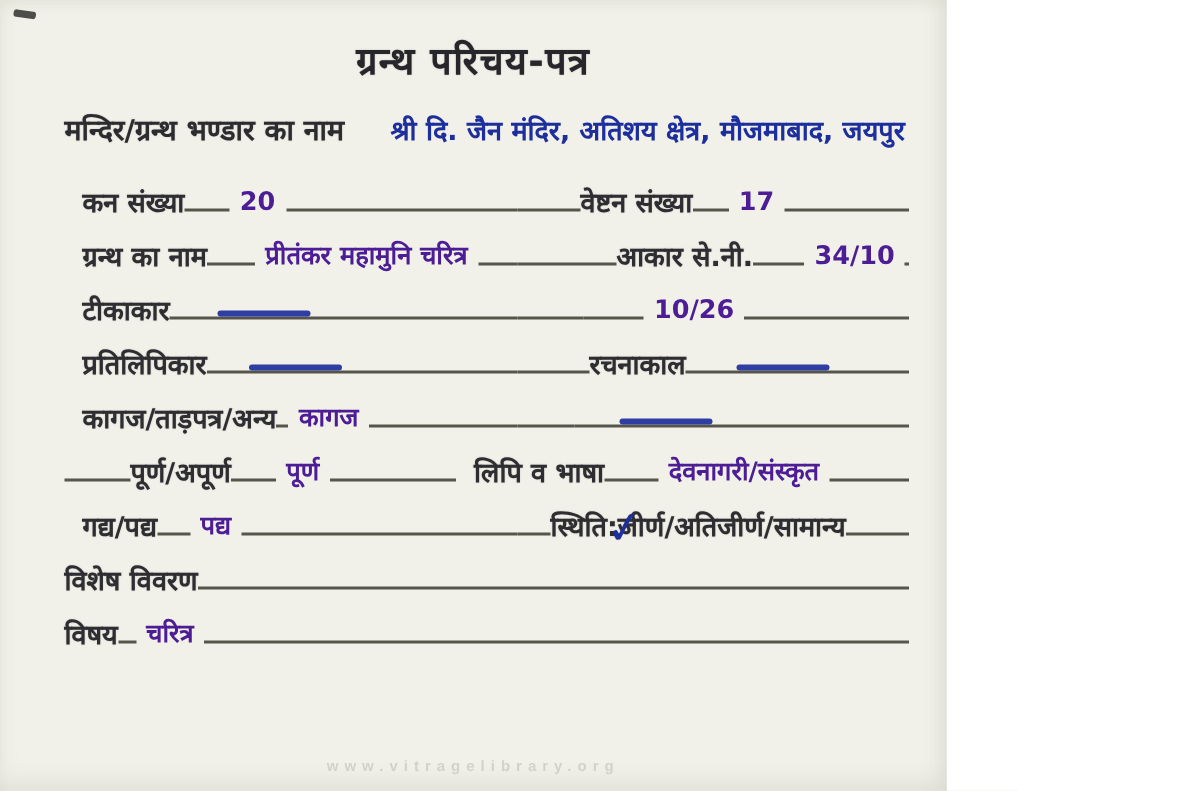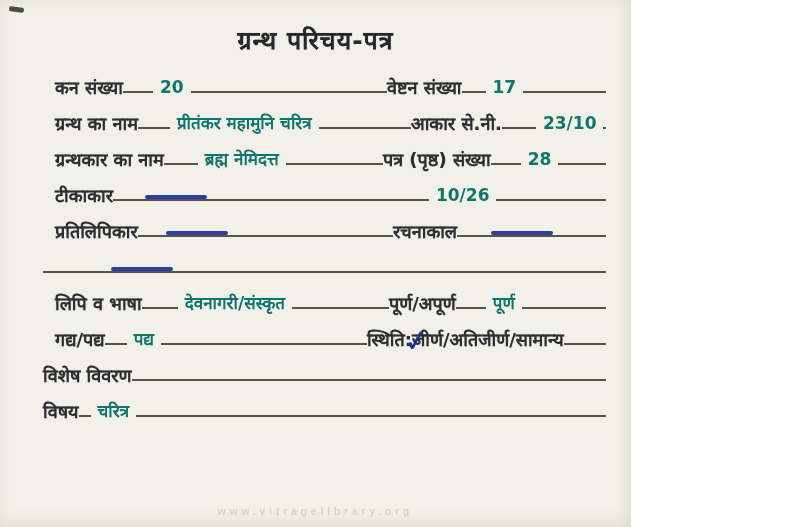--- a/index.html
+++ b/index.html
@@ -15,36 +15,40 @@
   .header-row{display:flex;align-items:baseline;padding:15px 25px 0 43px;white-space:nowrap;}
   .header-row .label{font-size:19px;font-weight:700;color:#2c2c30;}
   .header-row .value{font-size:18px;font-weight:700;color:#1d2f9c;margin-left:24px;}
   .grid{padding:12px 25px 0 43px;}
   .row{display:flex;height:36px;}
   .cell{display:flex;align-items:flex-end;min-width:0;}
   .cell.left{width:51.5%;flex:none;margin-left:12px;}
   .cell.right{flex:1;}
   .cell.full{width:100%;flex:none;}
   .label{font-size:18px;font-weight:700;line-height:33px;white-space:nowrap;color:#2e2e32;text-shadow:0 0 1px rgba(50,50,50,.3);}
-  .value{font-size:17px;font-weight:700;line-height:33px;white-space:nowrap;color:#0f766e;padding:0 7px;}
+  .value{font-size:17px;font-weight:700;line-height:33px;white-space:nowrap;color:#4c1d95;padding:0 7px;}
   .pre,.fill,.lead{display:block;border-bottom:2px solid #56554b;margin-bottom:11px;position:relative;height:2px;}
   .fill{flex:1;}
   .pen-dash{position:absolute;top:-2px;height:4px;background:#1d2f9c;border-radius:2px;width:62px;opacity:.92;}
   .checked-word{position:relative;display:inline-block;}
   .check{position:absolute;left:-8px;bottom:0px;font-size:30px;line-height:30px;color:#1d2f9c;font-weight:700;transform:rotate(-8deg);}
   .watermark{position:absolute;left:0;right:0;bottom:10px;text-align:center;font-family:Liberation Sans, sans-serif;font-size:10px;letter-spacing:4px;color:#d3d2c8;font-weight:700;}
 </style>
 </head>
 <body>
 
 <div class="paper">
   <div class="speck"></div>
 
   <div class="title">ग्रन्थ परिचय-पत्र</div>
 
+  <div class="header-row">
+    <span class="label">मन्दिर/ग्रन्थ भण्डार का नाम</span>
+    <span class="value">श्री दि. जैन मंदिर, अतिशय क्षेत्र, मौजमाबाद, जयपुर</span>
+  </div>
 
   <div class="grid">
 
     <div class="row">
       <div class="cell left">
         <span class="label">कन संख्या</span>
         <span class="pre" style="width:30px"></span>
         <span class="value">20</span>
         <span class="fill"></span>
       </div>
@@ -61,40 +65,25 @@
       <div class="cell left">
         <span class="label">ग्रन्थ का नाम</span>
         <span class="pre" style="width:32px"></span>
         <span class="value">प्रीतंकर महामुनि चरित्र</span>
         <span class="fill"></span>
       </div>
       <div class="cell right">
         <span class="lead" style="width:66px"></span>
         <span class="label">आकार से.नी.</span>
         <span class="pre" style="width:34px"></span>
-        <span class="value">23/10</span>
+        <span class="value">34/10</span>
         <span class="fill"></span>
       </div>
     </div>
 
-    <div class="row">
-      <div class="cell left">
-        <span class="label">ग्रन्थकार का नाम</span>
-        <span class="pre" style="width:34px"></span>
-        <span class="value">ब्रह्म नेमिदत्त</span>
-        <span class="fill"></span>
-      </div>
-      <div class="cell right">
-        <span class="lead" style="width:38px"></span>
-        <span class="label">पत्र (पृष्ठ) संख्या</span>
-        <span class="pre" style="width:30px"></span>
-        <span class="value">28</span>
-        <span class="fill"></span>
-      </div>
-    </div>
 
     <div class="row">
       <div class="cell left">
         <span class="label">टीकाकार</span>
         <span class="fill">
             <span class="pen-dash" style="left:32px"></span>
           </span>
       </div>
       <div class="cell right">
         <span class="lead" style="width:44px"></span>
@@ -114,40 +103,46 @@
       <div class="cell right">
         <span class="lead" style="width:48px"></span>
         <span class="label">रचनाकाल</span>
         <span class="fill">
             <span class="pen-dash" style="left:34px"></span>
           </span>
       </div>
     </div>
 
     <div class="row">
+      <div class="cell left">
+        <span class="label">कागज/ताड़पत्र/अन्य</span>
+        <span class="pre" style="width:8px"></span>
+        <span class="value">कागज</span>
+        <span class="fill"></span>
+      </div>
       <div class="cell right">
         <span class="lead" style="width:38px"></span>
         <span class="fill">
             <span class="pen-dash" style="left:30px"></span>
           </span>
       </div>
     </div>
 
     <div class="row">
-      <div class="cell left">
-        <span class="label">लिपि व भाषा</span>
-        <span class="pre" style="width:36px"></span>
-        <span class="value">देवनागरी/संस्कृत</span>
-        <span class="fill"></span>
-      </div>
       <div class="cell right">
         <span class="lead" style="width:44px"></span>
         <span class="label">पूर्ण/अपूर्ण</span>
         <span class="pre" style="width:30px"></span>
         <span class="value">पूर्ण</span>
+        <span class="fill"></span>
+      </div>
+      <div class="cell left">
+        <span class="label">लिपि व भाषा</span>
+        <span class="pre" style="width:36px"></span>
+        <span class="value">देवनागरी/संस्कृत</span>
         <span class="fill"></span>
       </div>
     </div>
 
     <div class="row">
       <div class="cell left">
         <span class="label">गद्य/पद्य</span>
         <span class="pre" style="width:22px"></span>
         <span class="value">पद्य</span>
         <span class="fill"></span>

